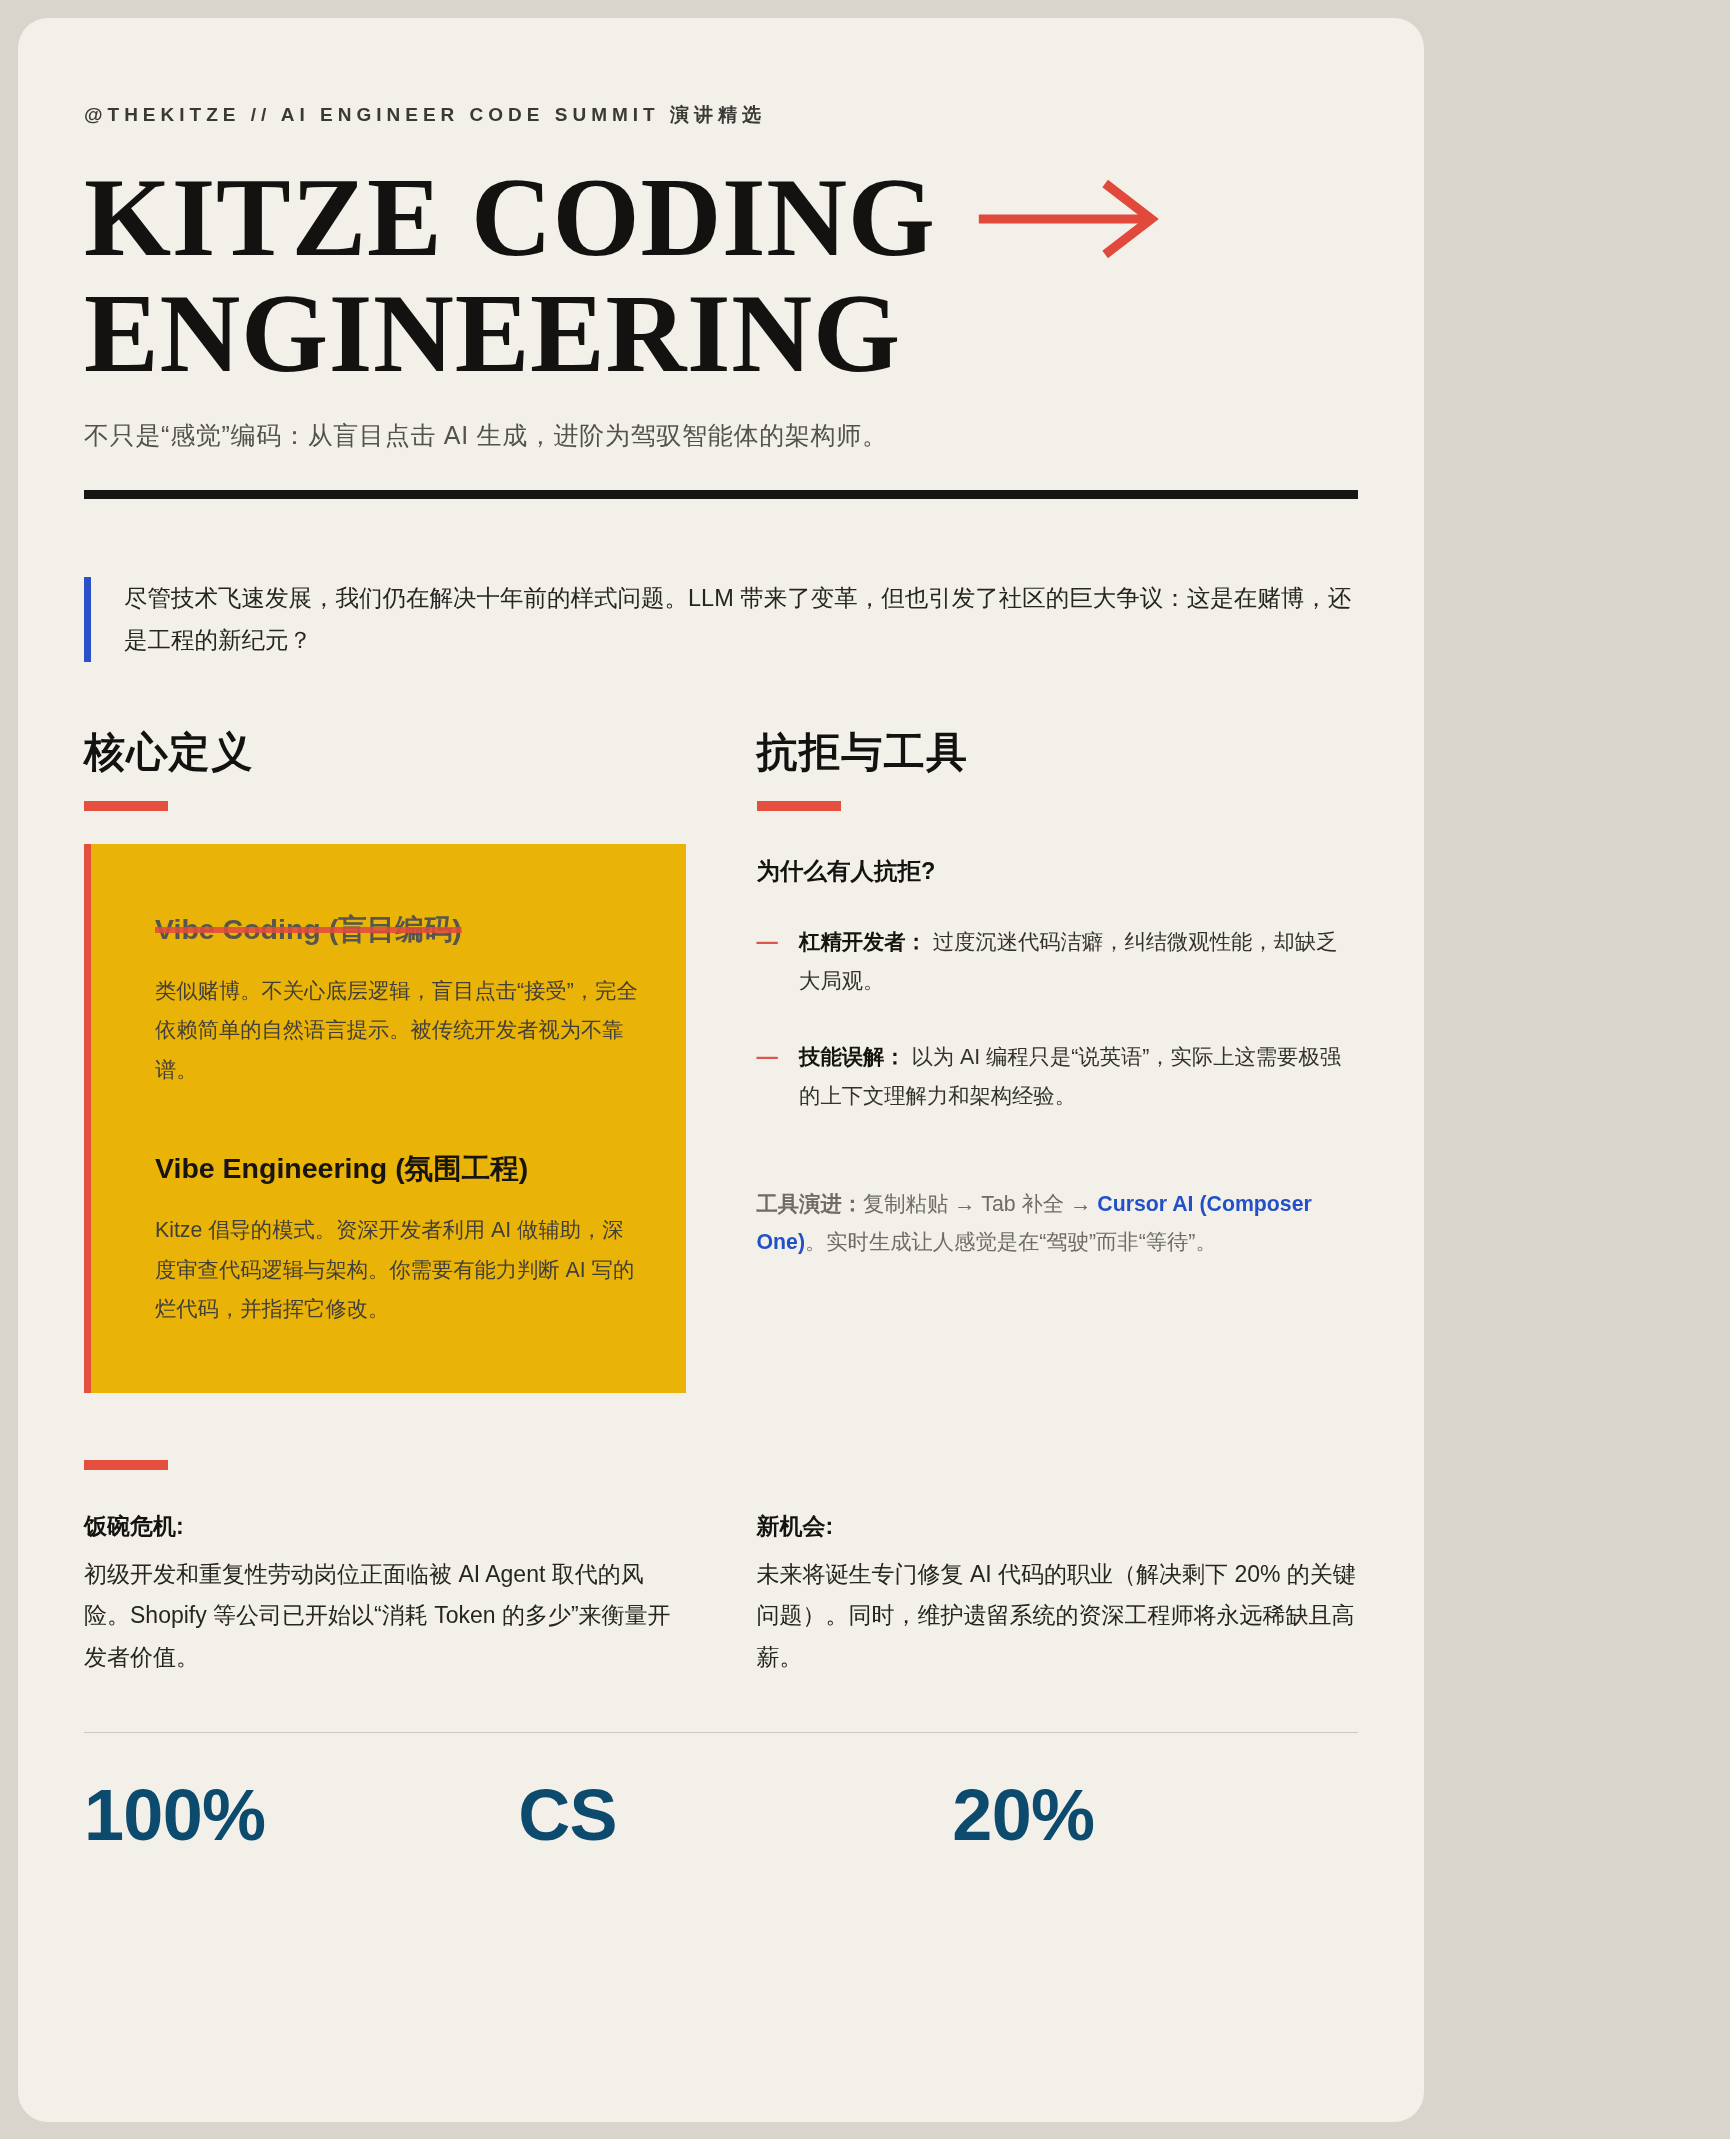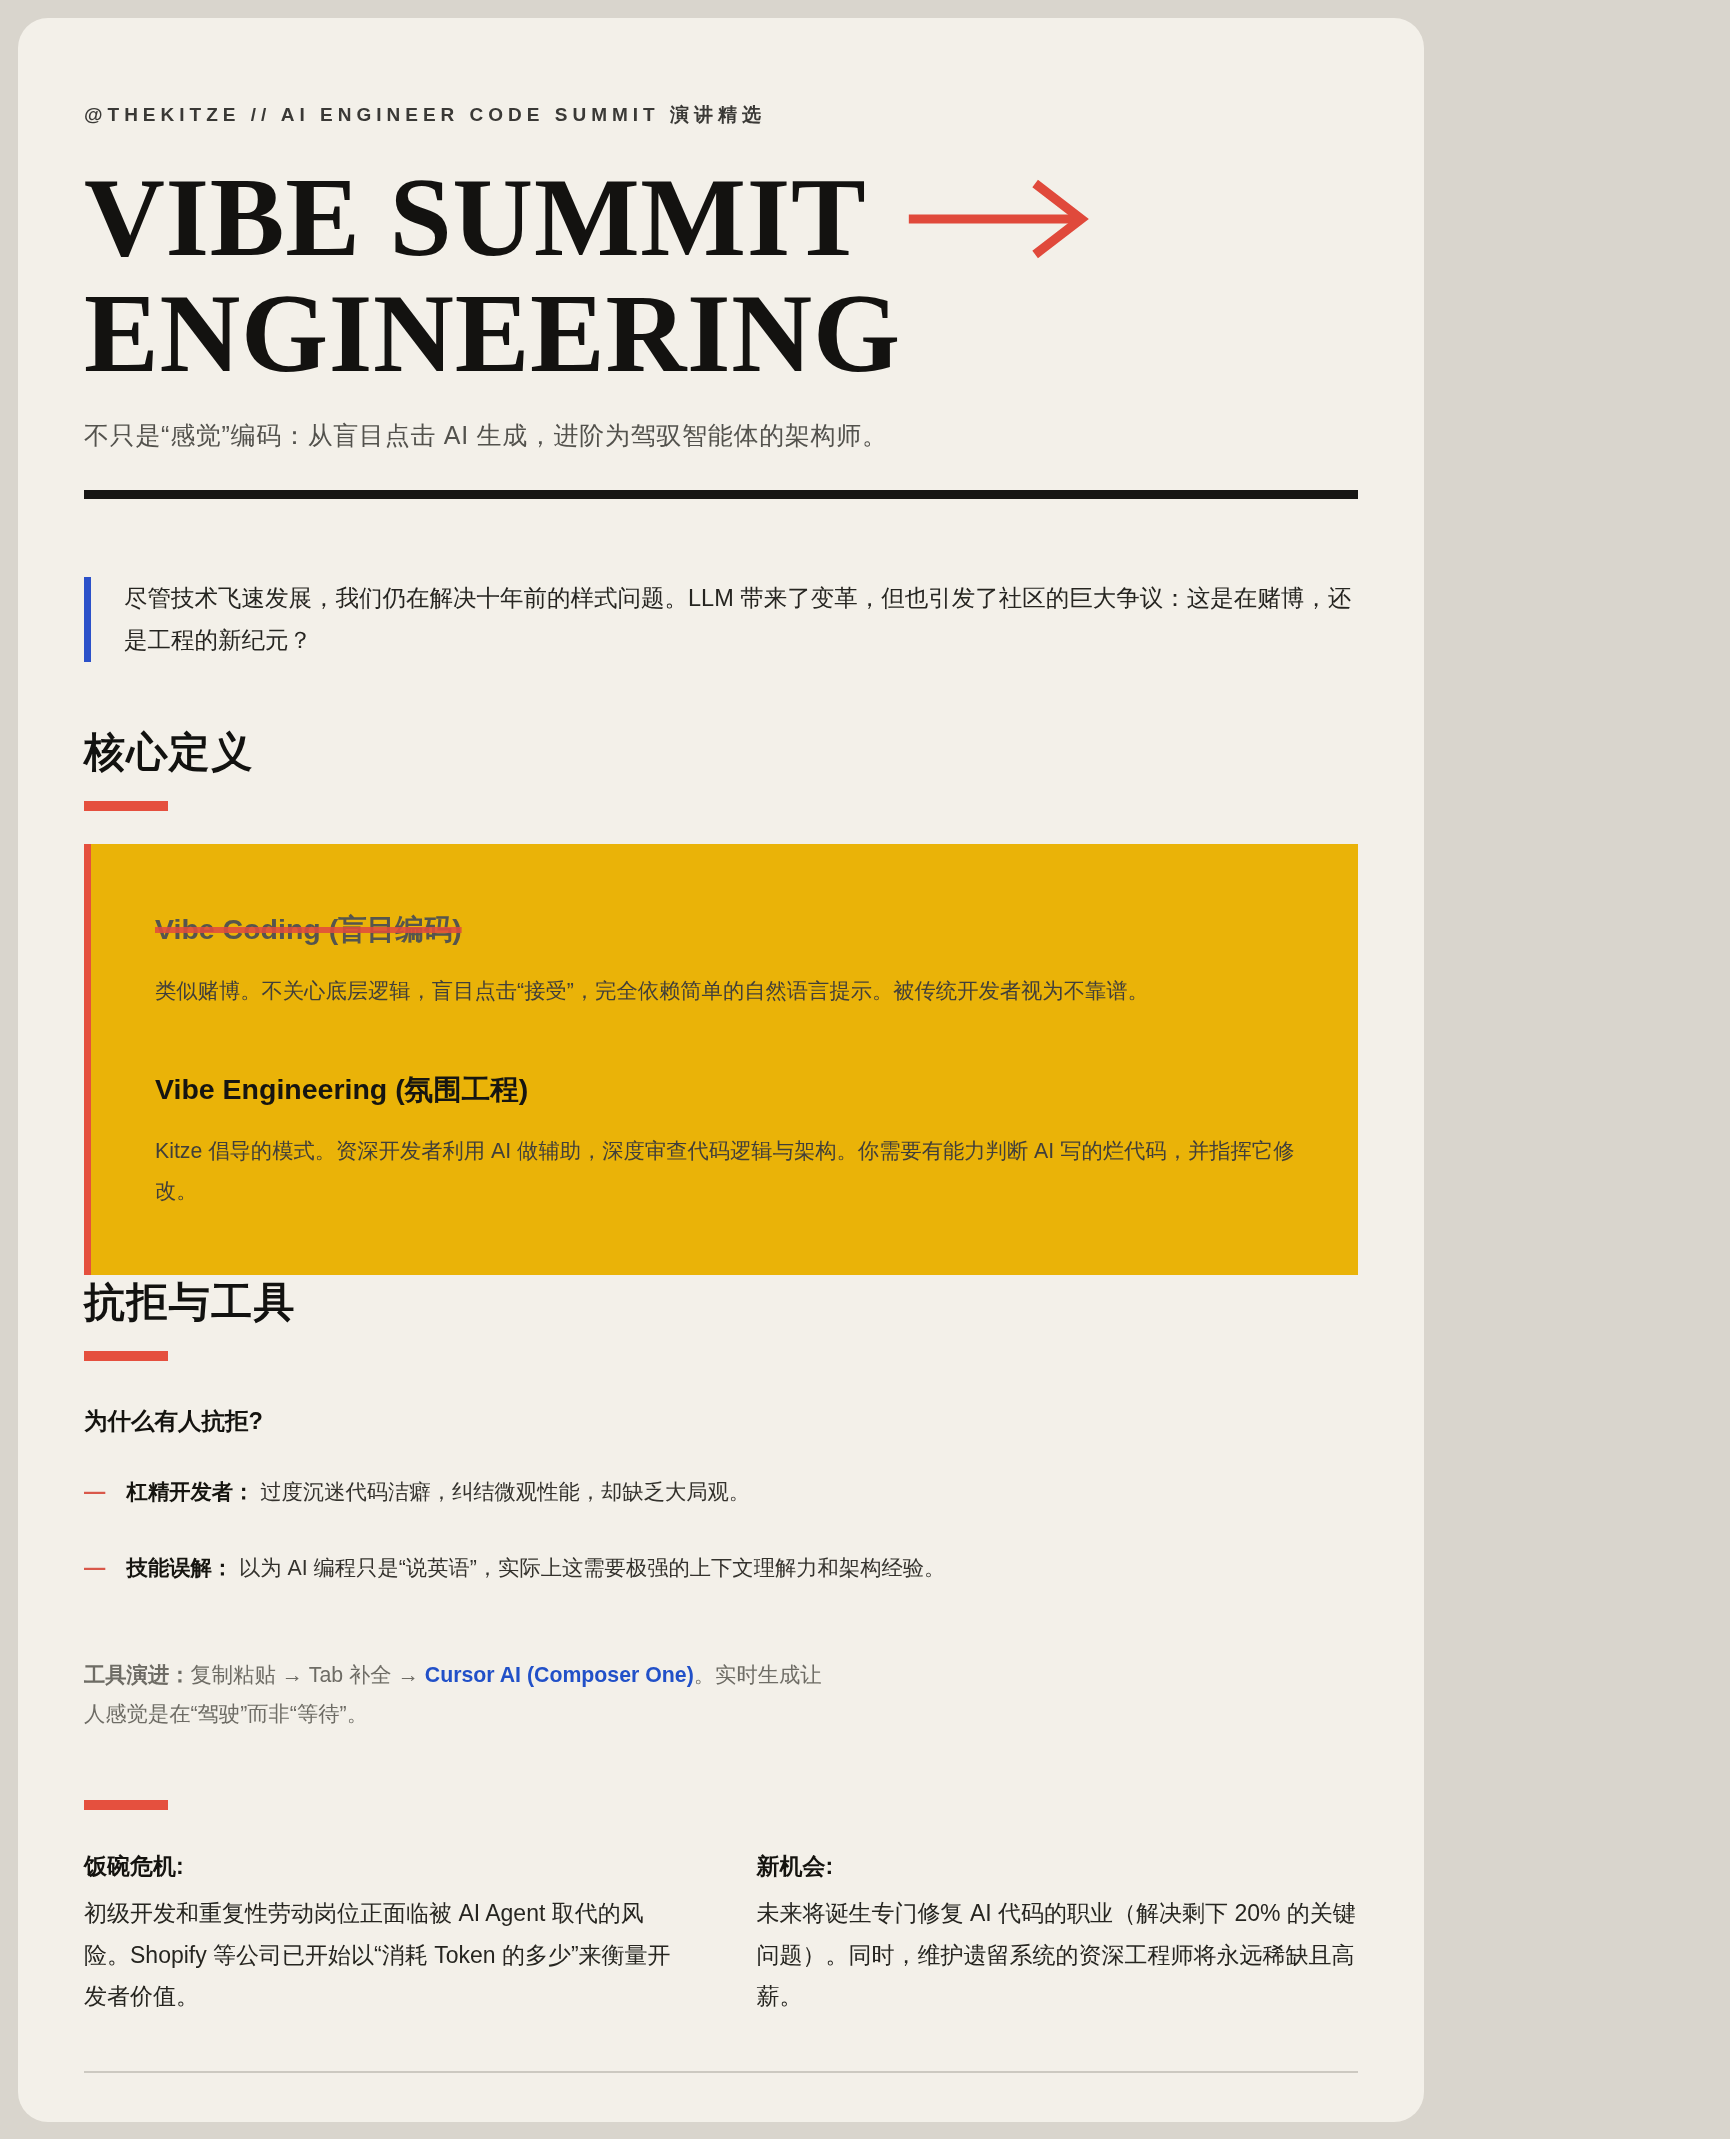--- a/index.html
+++ b/index.html
@@ -42,21 +42,21 @@
   .black-rule{margin-top:38px;height:9.2px;background:#171614;}
   
   .intro{
     margin-top:78px;
     border-left:7.1px solid #2b51c9;
     padding-left:33px;
     font-size:23.5px;line-height:1.8;color:#262521;
     max-width:1501px;
   }
   
-  .cols{margin-top:63px;display:grid;grid-template-columns:1fr;column-gap:71px;}
+  .cols{margin-top:63px;display:grid;grid-template-columns:1fr 1fr;column-gap:71px;}
   .sec-h{font-size:41px;font-weight:900;color:#121210;letter-spacing:1.4px;}
   .sec-bar{width:84px;height:10px;background:#e5503e;margin-top:21.3px;}
   .defbox{
     margin-top:33px;
     background:#eab308;
     border-left:7.1px solid #e5503e;
     padding:67px 44px 64px 64px;
   }
   .def-title{font-size:28.5px;font-weight:700;color:#56554e;}
   .def-title.struck{
@@ -101,21 +101,21 @@
 </style>
 </head>
 <body>
 
 <div class="card">
 
   <div class="meta">@THEKITZE // AI ENGINEER CODE SUMMIT 演讲精选</div>
 
   <div class="title">
     <div class="title-row">
-      <span>VIBE SUMMIT</span>
+      <span>KITZE CODING</span>
       <svg class="arrow-svg" width="191" height="88" viewBox="0 0 268 124" fill="none">
         <line x1="2" y1="62" x2="238" y2="62" stroke="#e0493b" stroke-width="13"></line>
         <polyline points="180,12 245,62 180,112" stroke="#e0493b" stroke-width="13" fill="none"></polyline>
       </svg>
     </div>
     <div>
       <span>ENGINEERING</span>
     </div>
   </div>
 

